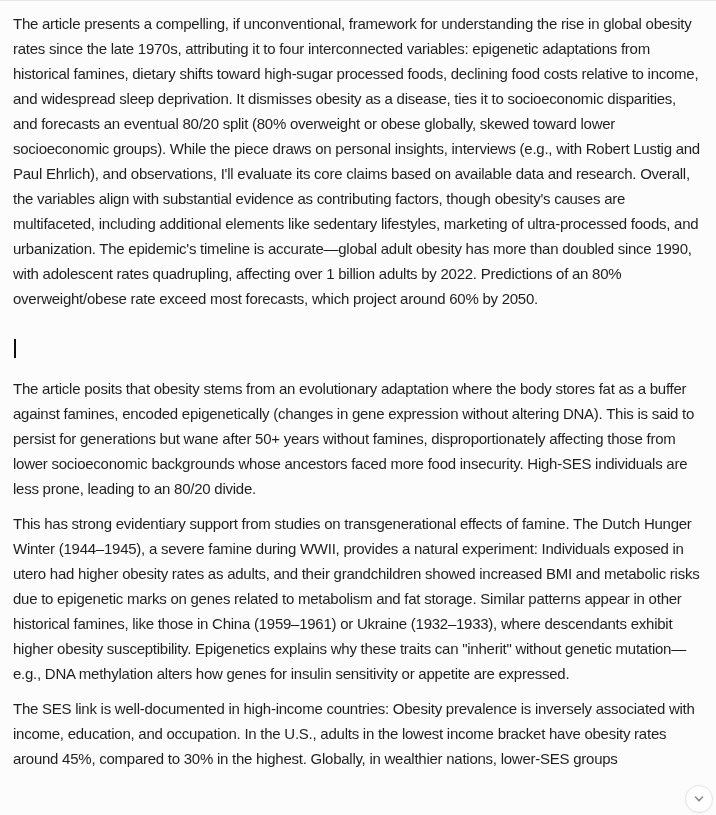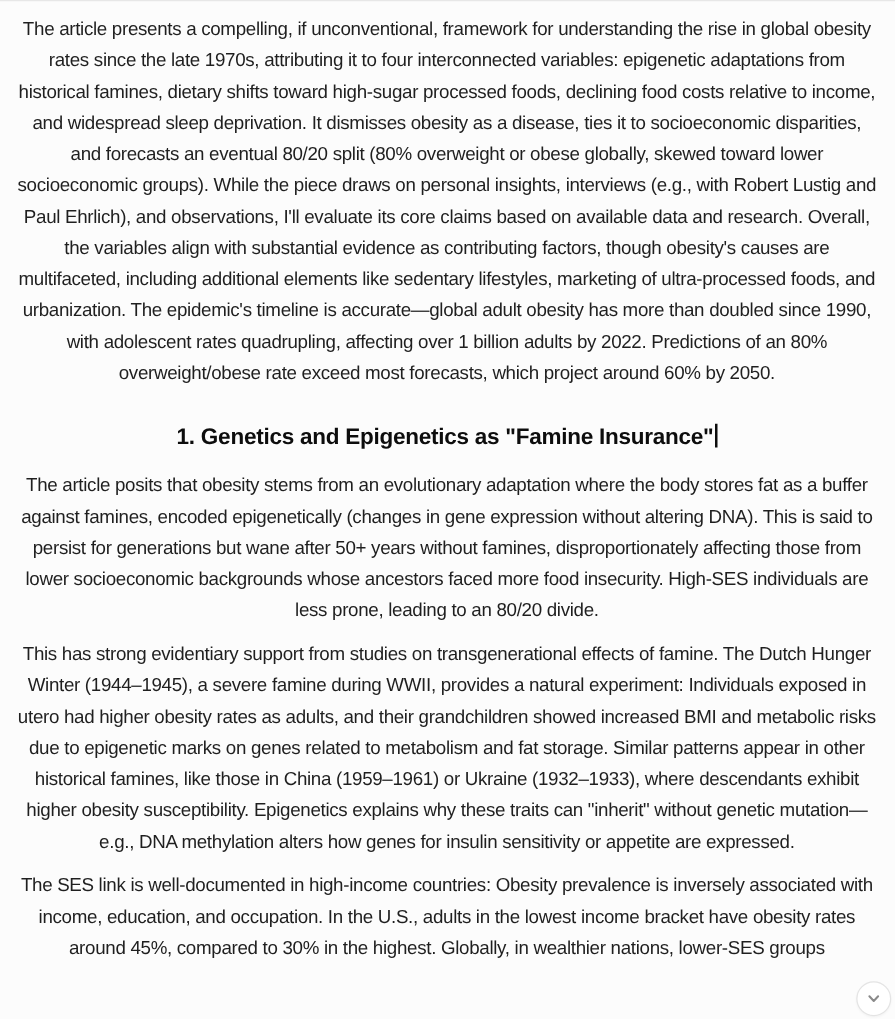--- a/index.html
+++ b/index.html
@@ -14,21 +14,20 @@
     border-top: 1px solid #e7e7e7;
     box-sizing: border-box;
     font-family: "Liberation Sans", "DejaVu Sans", sans-serif;
     color: #1f1f1f;
     position: relative;
   }
   .doc {
     width: 716px;
     box-sizing: border-box;
     padding: 10px 14px 0 13px;
-    text-align: center;
   }
   .doc p {
     margin: 0 0 10px 0;
     font-size: 15px;
     line-height: 25px;
     letter-spacing: -0.25px;
     color: #1f1f1f;
   }
   .doc h2 {
     margin: 26px 0 14px 0;
@@ -65,21 +64,21 @@
   .scroll-btn svg {
     display: block;
   }
 </style>
 </head>
 <body>
 
 <main class="doc">
   <p>The article presents a compelling, if unconventional, framework for understanding the rise in global obesity rates since the late 1970s, attributing it to four interconnected variables: epigenetic adaptations from historical famines, dietary shifts toward high-sugar processed foods, declining food costs relative to income, and widespread sleep deprivation. It dismisses obesity as a disease, ties it to socioeconomic disparities, and forecasts an eventual 80/20 split (80% overweight or obese globally, skewed toward lower socioeconomic groups). While the piece draws on personal insights, interviews (e.g., with Robert Lustig and Paul Ehrlich), and observations, I'll evaluate its core claims based on available data and research. Overall, the variables align with substantial evidence as contributing factors, though obesity's causes are multifaceted, including additional elements like sedentary lifestyles, marketing of ultra-processed foods, and urbanization. The epidemic's timeline is accurate—global adult obesity has more than doubled since 1990, with adolescent rates quadrupling, affecting over 1 billion adults by 2022. Predictions of an 80% overweight/obese rate exceed most forecasts, which project around 60% by 2050.</p>
 
-  <h2><span>1. Genetics and Epigenetics as "Famine Insurance"</span><span class="caret"></span></h2>
+  <h2><span class="caret"></span></h2>
 
   <p>The article posits that obesity stems from an evolutionary adaptation where the body stores fat as a buffer against famines, encoded epigenetically (changes in gene expression without altering DNA). This is said to persist for generations but wane after 50+ years without famines, disproportionately affecting those from lower socioeconomic backgrounds whose ancestors faced more food insecurity. High-SES individuals are less prone, leading to an 80/20 divide.</p>
 
   <p>This has strong evidentiary support from studies on transgenerational effects of famine. The Dutch Hunger Winter (1944–1945), a severe famine during WWII, provides a natural experiment: Individuals exposed in utero had higher obesity rates as adults, and their grandchildren showed increased BMI and metabolic risks due to epigenetic marks on genes related to metabolism and fat storage. Similar patterns appear in other historical famines, like those in China (1959–1961) or Ukraine (1932–1933), where descendants exhibit higher obesity susceptibility. Epigenetics explains why these traits can "inherit" without genetic mutation—e.g., DNA methylation alters how genes for insulin sensitivity or appetite are expressed.</p>
 
   <p>The SES link is well-documented in high-income countries: Obesity prevalence is inversely associated with income, education, and occupation. In the U.S., adults in the lowest income bracket have obesity rates around 45%, compared to 30% in the highest. Globally, in wealthier nations, lower-SES groups</p>
 </main>
 
 <button class="scroll-btn" aria-label="Scroll to bottom">
   <svg width="14" height="14" viewBox="0 0 14 14" fill="none">

